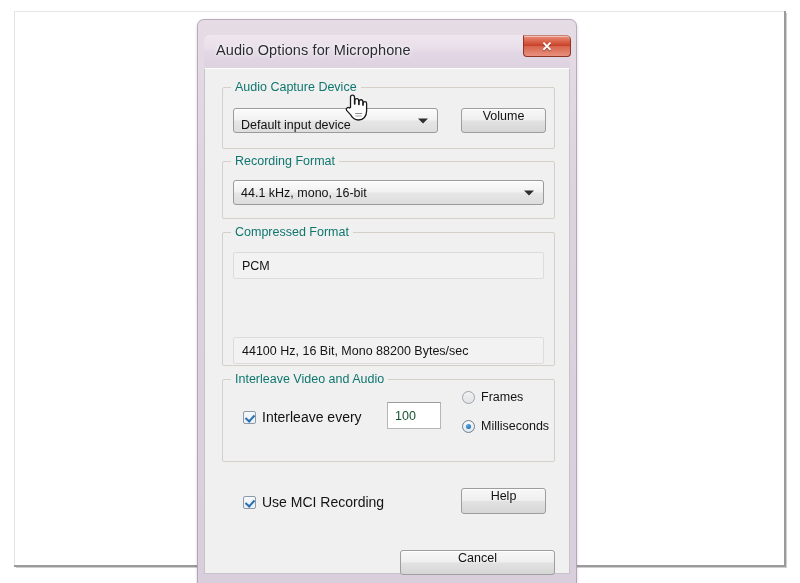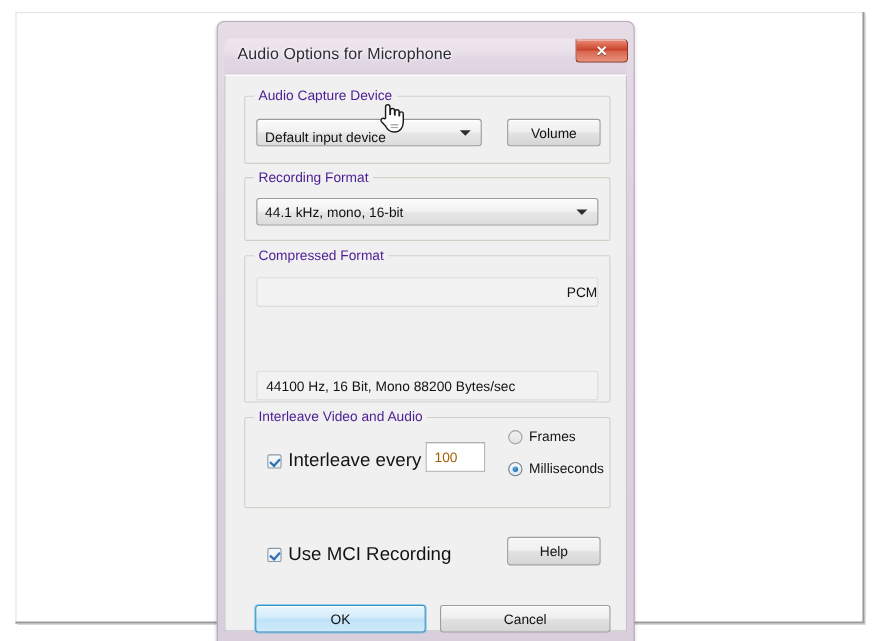--- a/index.html
+++ b/index.html
@@ -117,21 +117,21 @@
     background: transparent;
     box-sizing: border-box;
   }
   .groupbox > .gb-title {
     position: absolute;
     top: -8px;
     left: 8px;
     background: #f0f0f0;
     padding: 0 4px;
     font-size: 12.5px;
-    color: #4c1d95;
+    color: #0f766e;
     white-space: nowrap;
   }
 
   
   .combo {
     position: absolute;
     box-sizing: border-box;
     background: linear-gradient(180deg,#fbfbfb 0%, #f1f1f1 48%, #e6e6e6 52%, #dddddd 100%);
     border: 1px solid #9a9a9a;
     border-radius: 3px;
@@ -168,51 +168,51 @@
 
   .btn {
     position: absolute;
     box-sizing: border-box;
     background: linear-gradient(180deg,#f7f7f7 0%, #efefef 47%, #e2e2e2 52%, #d6d6d6 100%);
     border: 1px solid #9d9d9d;
     border-radius: 3px;
     font-size: 12.5px;
     color: #111;
     display: flex;
-    align-items: center;
+    align-items: flex-start;
     justify-content: center;
     box-shadow: inset 0 1px 0 #ffffff;
     white-space: pre;
   }
 
   .btn.default-btn {
     border: 1px solid #2f93c8;
     background: linear-gradient(180deg,#e8f6fd 0%, #d4ecfa 45%, #bfe2f7 52%, #cfeafb 100%);
     box-shadow: 0 0 0 1px rgba(80,175,225,0.55), inset 0 1px 0 #ffffff;
   }
 
   .textbox {
     position: absolute;
     box-sizing: border-box;
     background: #ffffff;
     border: 1px solid #b6b6b6;
     border-top-color: #9c9c9c;
     font-size: 12.5px;
-    color: #a16207;
+    color: #14532d;
     display: flex;
     align-items: center;
     padding-left: 7px;
   }
 
   
   .checkrow {
     position: absolute;
     display: flex;
     align-items: center;
-    font-size: 17px;
+    font-size: 14px;
     color: #131313;
     white-space: nowrap;
   }
   .cbox {
     width: 13px; height: 13px;
     box-sizing: border-box;
     border: 1px solid #8e9aa6;
     border-radius: 2px;
     background: linear-gradient(180deg,#f3f8fb 0%, #e9f1f7 100%);
     margin-right: 6px;
@@ -309,21 +309,21 @@
         <span class="gb-title">Recording Format</span>
       </div>
       <div class="combo" style="left:28px; top:111px; width:311px; height:25px;">
         <span>44.1 kHz, mono, 16-bit</span>
         <span class="arrow"></span>
       </div>
 
       <div class="groupbox" style="left:17px; top:163px; width:333px; height:134px;">
         <span class="gb-title">Compressed Format</span>
       </div>
-      <div class="readonly-field" style="left:28px; top:183px; width:311px; height:27px;justify-content:flex-end;">
+      <div class="readonly-field" style="left:28px; top:183px; width:311px; height:27px;">
         <span>PCM</span>
       </div>
       <div class="readonly-field" style="left:28px; top:220px; width:311px; height:27px;margin-top:48px;">
         <span>44100 Hz, 16 Bit, Mono 88200 Bytes/sec</span>
       </div>
 
       <div class="groupbox" style="left:17px; top:310px; width:333px; height:83px;">
         <span class="gb-title">Interleave Video and Audio</span>
       </div>
       <div class="checkrow" style="left:38px; top:340px;">
@@ -352,22 +352,19 @@
 
       <svg id="cursor-hand" viewBox="0 0 26 30">
         <path d="M8.5 16.5 V6.2 a2 2 0 0 1 4 0 V13 h0.4 V9.6 a1.9 1.9 0 0 1 3.8 0 V13.6 h0.4 V10.6
                  a1.85 1.85 0 0 1 3.7 0 V14.2 h0.4 V12.4 a1.7 1.7 0 0 1 3.4 0 V20
                  c0 5.3 -3.2 9 -8 9 c-4.3 0 -6.6 -2.1 -8.1 -5.4 L4.6 19.4
                  a1.9 1.9 0 0 1 2.9 -2.4 Z" fill="#ffffff" stroke="#1b1b1b" stroke-width="1.3" stroke-linejoin="round"></path>
         <path d="M13.2 22.5 h7" stroke="#1b1b1b" stroke-width="0.9" fill="none" opacity="0.55"></path>
         <path d="M13.4 25.0 h6.4" stroke="#1b1b1b" stroke-width="0.9" fill="none" opacity="0.45"></path>
       </svg>
 
-      <div class="btn default-btn" style="left:27px; top:481px; width:155px; height:25px;">
-        <span>OK</span>
-      </div>
       <div class="btn" style="left:195px; top:481px; width:155px; height:25px;">
         <span>Cancel</span>
       </div>
 
     </div>
   </div>
 </div>
 
 </body></html>

